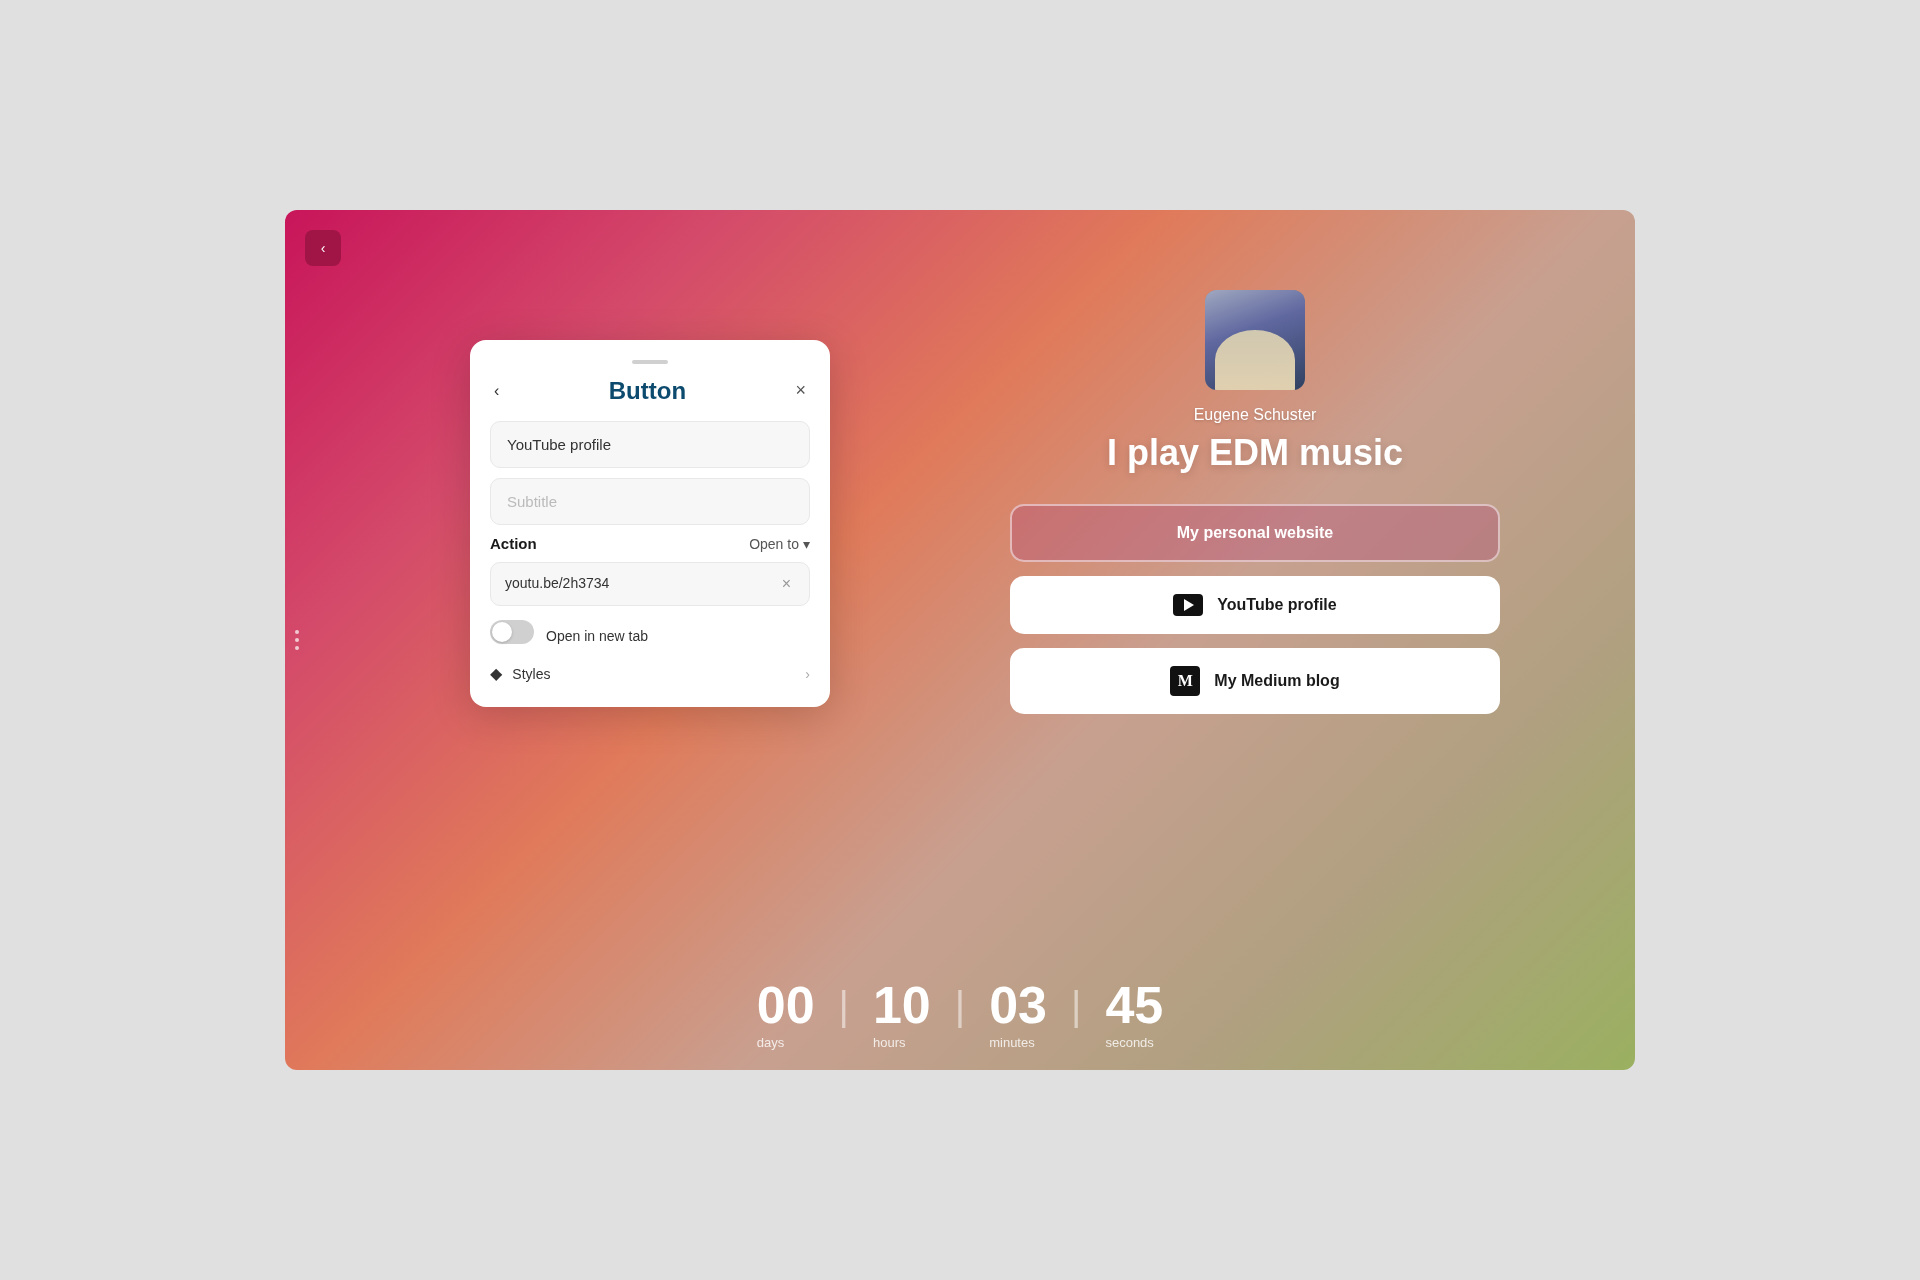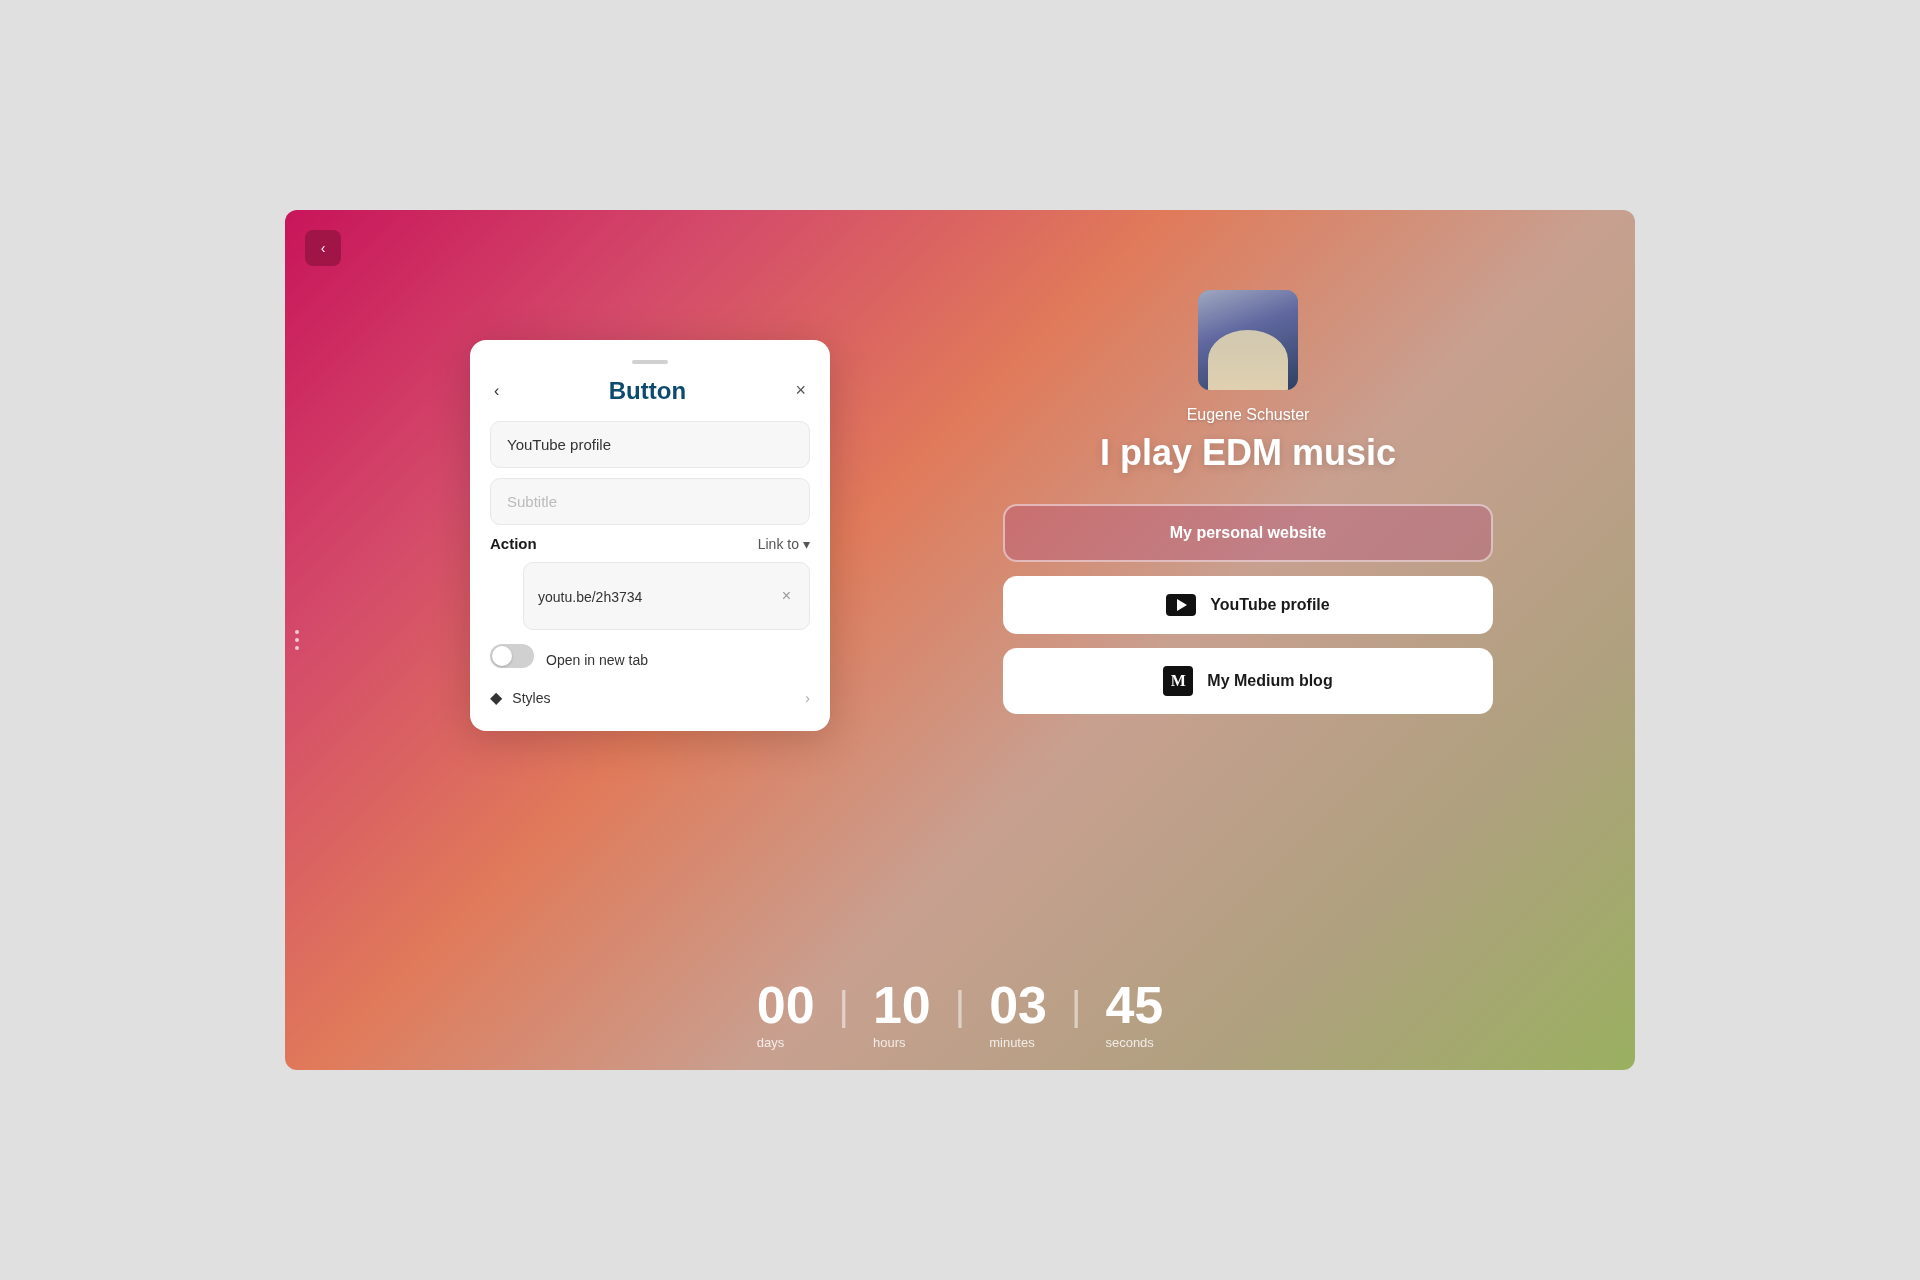--- a/index.html
+++ b/index.html
@@ -169,27 +169,26 @@
       gap: 4px;
       font-size: 14px;
       color: #555;
       cursor: pointer;
       background: none;
       border: none;
     }
 
     .url-input-row {
       display: flex;
-      align-items: flex-end;
+      align-items: flex-start;
       border: 1px solid #e8e8e8;
       border-radius: 10px;
-      padding: 24px 14px;
+      padding: 12px 14px;
       background: #f7f7f7;
       margin-bottom: 14px;
-      margin-left: 33px;
     }
     .url-input {
       flex: 1;
       border: none;
       background: transparent;
       font-size: 14px;
       color: #333;
       outline: none;
     }
     .url-clear-btn {
@@ -253,21 +252,21 @@
       font-weight: 500;
     }
     .styles-chevron {
       font-size: 14px;
       color: #aaa;
     }
 
     
     .content-area {
       position: absolute;
-      right: 7px;
+      right: 0;
       top: 0;
       width: 760px;
       height: 100%;
       display: flex;
       flex-direction: column;
       align-items: center;
       justify-content: flex-start;
       padding: 80px 40px 40px;
     }
 
@@ -460,21 +459,21 @@
     </div>
 
     <input class="modal-input" type="text" value="YouTube profile" placeholder="YouTube profile" style="">
 
     <input class="modal-input" type="text" value="" placeholder="Subtitle" style="">
 
 
     <div class="action-row">
       <span class="action-label">Action</span>
       <button class="action-link-btn">
-        <span>Link to</span>
+        <span>Open to</span>
         <span>▾</span>
       </button>
     </div>
 
     <div class="url-input-row">
       <input class="url-input" type="text" value="youtu.be/2h3734" style="">
       <button class="url-clear-btn">×</button>
     </div>
 
     <div class="toggle-row">

